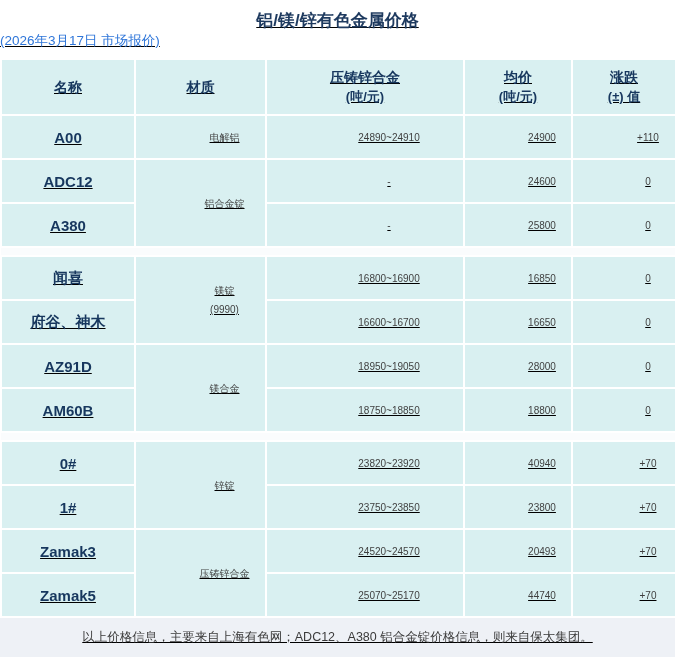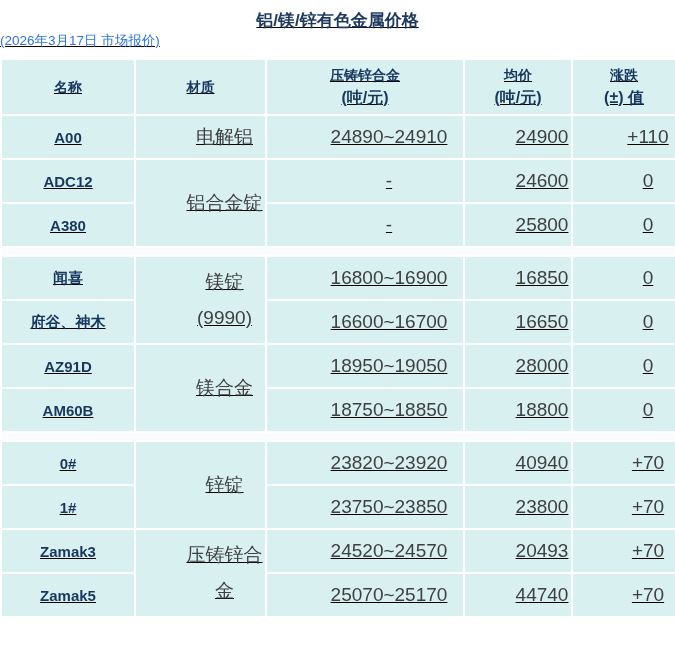--- a/index.html
+++ b/index.html
@@ -44,32 +44,32 @@
     text-align: center;
     vertical-align: middle;
   }
   thead th {
     height: 56px;
     color: #17375e;
     font-weight: bold;
     font-size: 14px;
     line-height: 1.45;
   }
-  thead .th-sub { font-size: 16px; font-weight: bold; text-align: center; }
+  thead .th-sub { font-size: 13px; font-weight: bold; text-align: center; }
 
   tbody tr.data-row td { height: 44px; }
 
   td.name-cell {
     font-weight: bold;
     color: #17375e;
     font-size: 15px;
   }
   td.material-cell, td.range-cell, td.avg-cell, td.change-cell {
     color: #3f3f3f;
-    font-size: 19px;
+    font-size: 10px;
     font-weight: normal;
     padding-left: 48px;
   }
   td.material-cell { line-height: 1.9; }
 
   tr.divider-row td {
     background: #fafcfd;
     border: none;
     height: 9px;
     padding: 0;
@@ -207,14 +207,15 @@
       </tr>
       <tr class="data-row">
         <td class="name-cell">Zamak5</td>
         <td class="range-cell">25070~25170</td>
         <td class="avg-cell">44740</td>
         <td class="change-cell">+70</td>
       </tr>
     </tbody>
   </table>
 
+  <div class="footer">以上价格信息，主要来自上海有色网；ADC12、A380 铝合金锭价格信息，则来自保太集团。</div>
 
 </div>
 
 </body></html>

